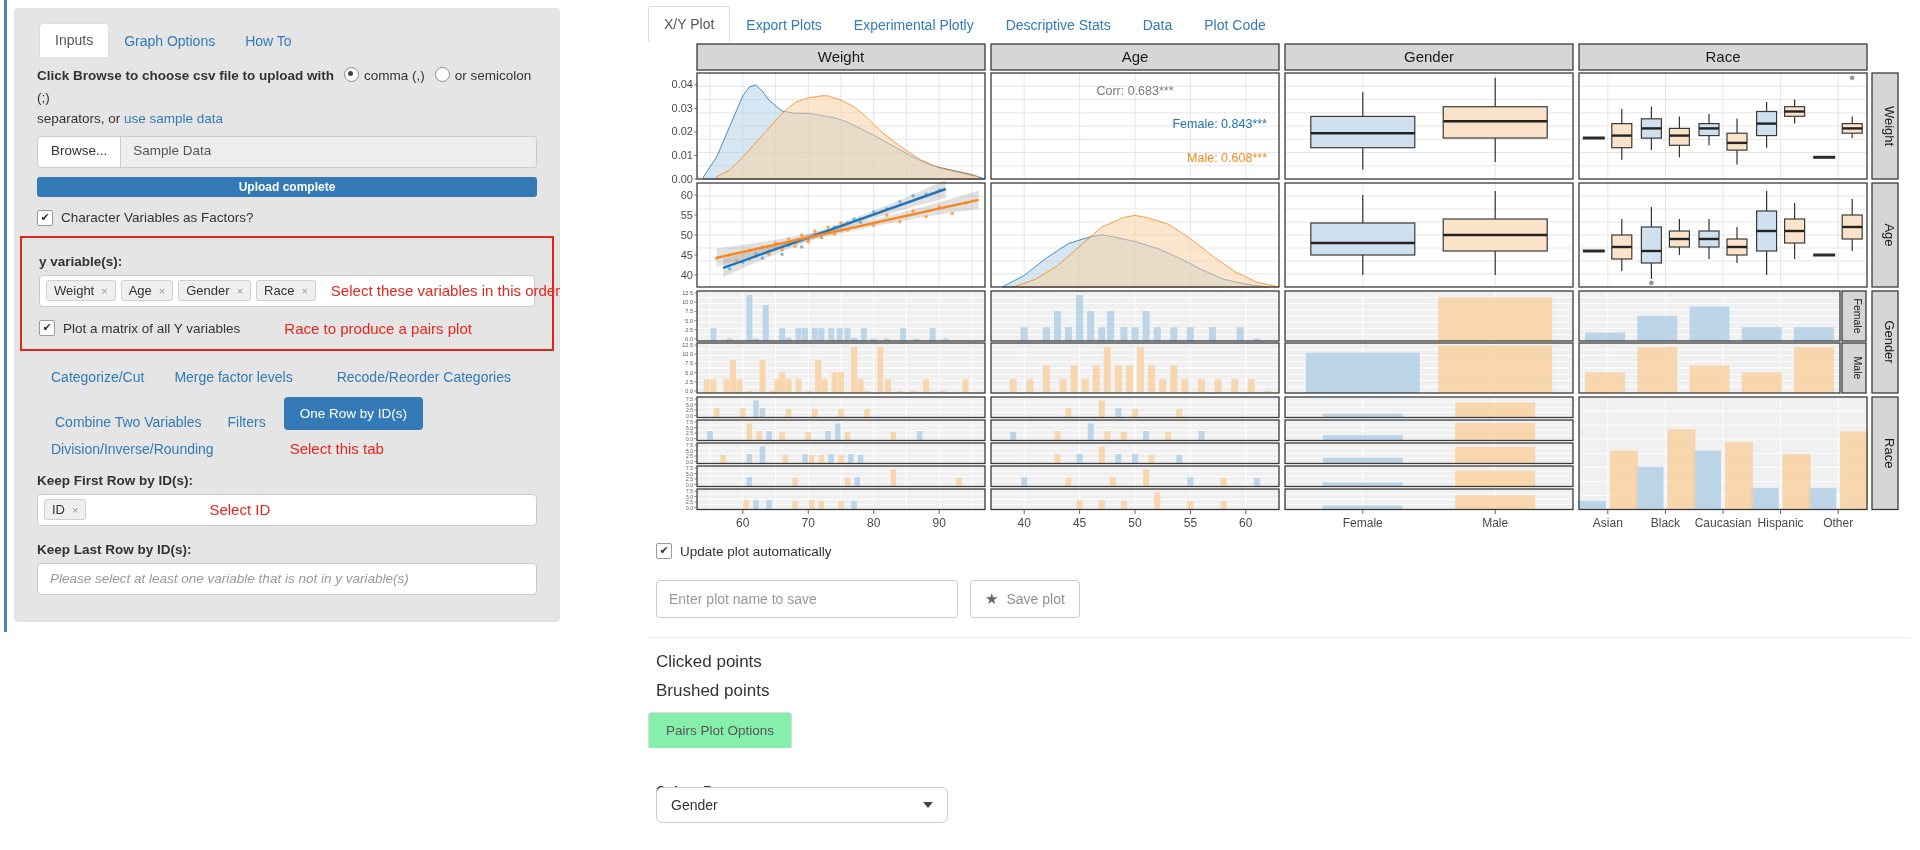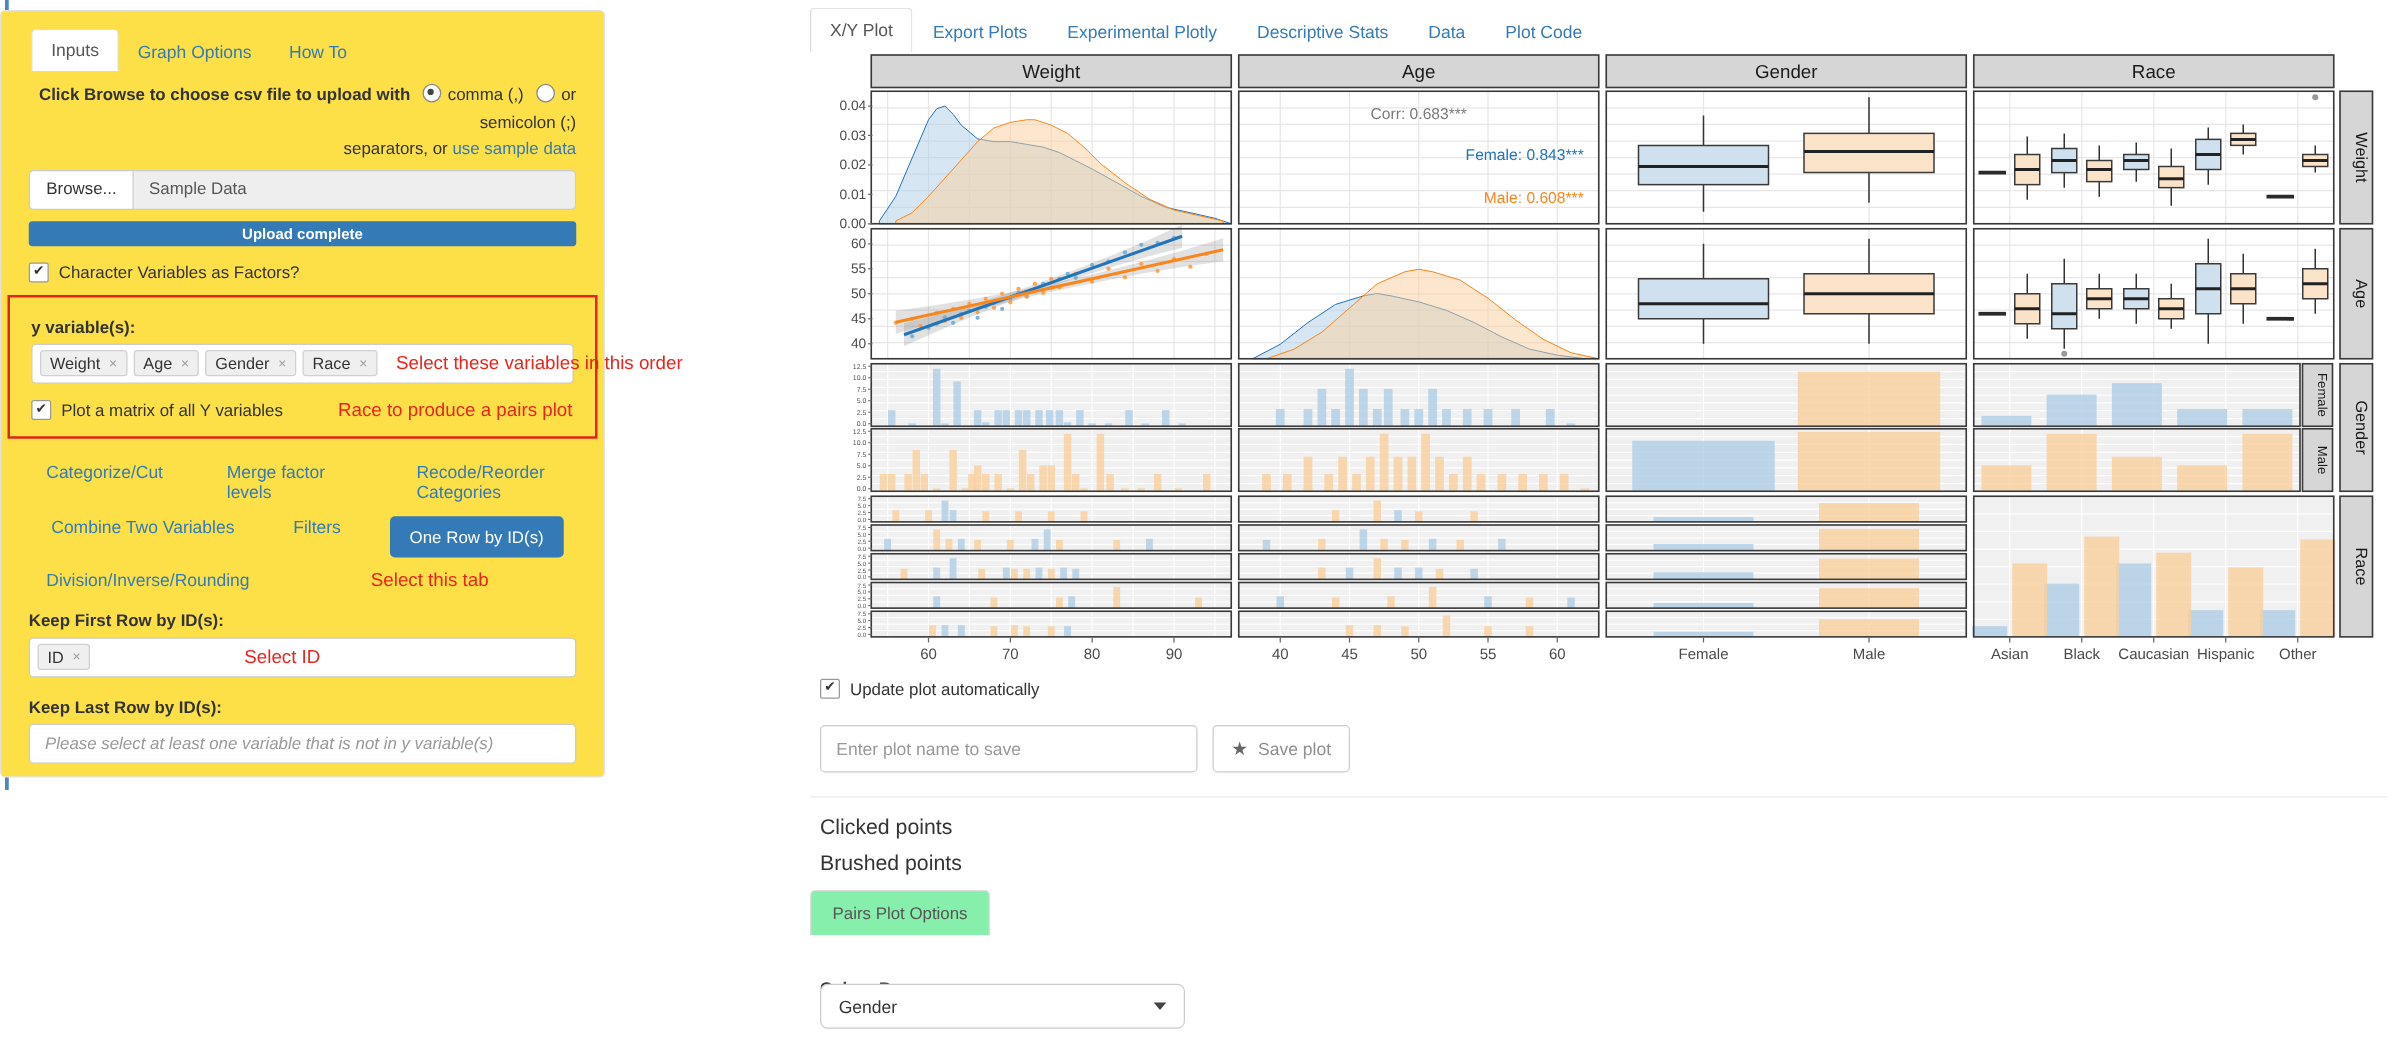--- a/index.html
+++ b/index.html
@@ -1,26 +1,26 @@
 <!DOCTYPE html>
 <html><head>
 <meta charset="utf-8">
 <style>
   html,body{margin:0;padding:0;}
   body{width:1920px;height:850px;position:relative;background:#fff;color:#333;
        font-family:"Liberation Sans",sans-serif;font-size:13.5px;overflow:hidden;}
   .blue-edge{position:absolute;left:4px;top:0;width:3px;height:632px;background:#4a86c5;}
   
-  .card{position:absolute;left:0;top:8px;width:484px;height:614px;background:#fde047;
+  .card{position:absolute;left:14px;top:8px;width:546px;height:614px;background:#e5e5e5;
         border:1px solid #e2e2e2;border-radius:4px;padding:14px 22px;box-sizing:border-box;}
   .tabs1{display:flex;align-items:flex-end;margin-left:2px;}
   .tab-active{background:#fff;border:1px solid #ddd;border-bottom:1px solid #fff;
               border-radius:4px 4px 0 0;padding:8px 15px;font-size:14px;color:#555;}
   .tab-link{padding:8px 15px;font-size:14px;color:#337ab7;cursor:pointer;}
-  .intro{margin-top:8px;line-height:1.6;text-align:right;}
+  .intro{margin-top:8px;line-height:1.6;}
   .bold{font-weight:bold;}
   .radio{display:inline-block;width:13px;height:13px;border:1px solid #8a8a8a;border-radius:50%;
          vertical-align:-2px;margin:0 5px 0 10px;background:#fff;position:relative;}
   .radio.sel::after{content:"";position:absolute;left:3px;top:3px;width:5px;height:5px;
          border-radius:50%;background:#444;}
   .link{color:#337ab7;cursor:pointer;}
   .filerow{display:flex;margin-top:6px;height:32px;box-sizing:border-box;}
   .browse-btn{background:#fff;border:1px solid #ccc;border-radius:4px 0 0 4px;
               padding:6px 13px;color:#333;box-sizing:border-box;}
   .file-field{flex:1;background:#eee;border:1px solid #ccc;border-left:none;
@@ -31,21 +31,21 @@
   .cb{width:14px;height:14px;border:1px solid #9a9a9a;border-radius:2px;background:#fff;
       font-size:11px;line-height:12px;text-align:center;color:#333;flex:0 0 auto;}
   .redbox{border:2px solid #e0251b;margin:10px -17px 0 -17px;padding:6px 17px 12px 17px;}
   .fieldlabel{font-weight:bold;margin:10px 0 6px 0;}
   .selectize{background:#fff;border:1px solid #ccc;border-radius:4px;padding:3px 6px;
              min-height:32px;display:flex;align-items:center;gap:5px;box-sizing:border-box;}
   .pill{background:#efefef;border:1px solid #d0d0d0;border-radius:3px;padding:2px 7px;
         font-size:13px;color:#333;display:inline-flex;gap:7px;align-items:center;}
   .pill .x{color:#999;font-size:11px;cursor:pointer;}
   .red-note{color:#e8251d;font-size:15px;white-space:nowrap;}
-  .toolrow{display:flex;align-items:flex-start;margin-top:15px;font-size:14px;gap:21px;}
+  .toolrow{display:flex;align-items:flex-end;margin-top:15px;font-size:14px;}
   .bluepill{background:#337ab7;color:#fff;border-radius:4px;padding:9px 16px;font-size:13.5px;}
   .placeholder{color:#999;}
   
   .rtabs{position:absolute;left:648px;top:6px;display:flex;align-items:flex-end;}
   .rtab-active{background:#fff;border:1px solid #ddd;border-bottom:1px solid #fff;
                border-radius:4px 4px 0 0;padding:9px 15px;font-size:14px;color:#555;}
   .rtab{padding:9px 16px;font-size:14px;color:#337ab7;cursor:pointer;}
   #plot-host{position:absolute;left:648px;top:40px;width:1262px;height:500px;}
   .update-row{position:absolute;left:656px;top:543px;display:flex;align-items:center;gap:8px;}
   .plotname{position:absolute;left:656px;top:580px;width:302px;height:38px;border:1px solid #ccc;

